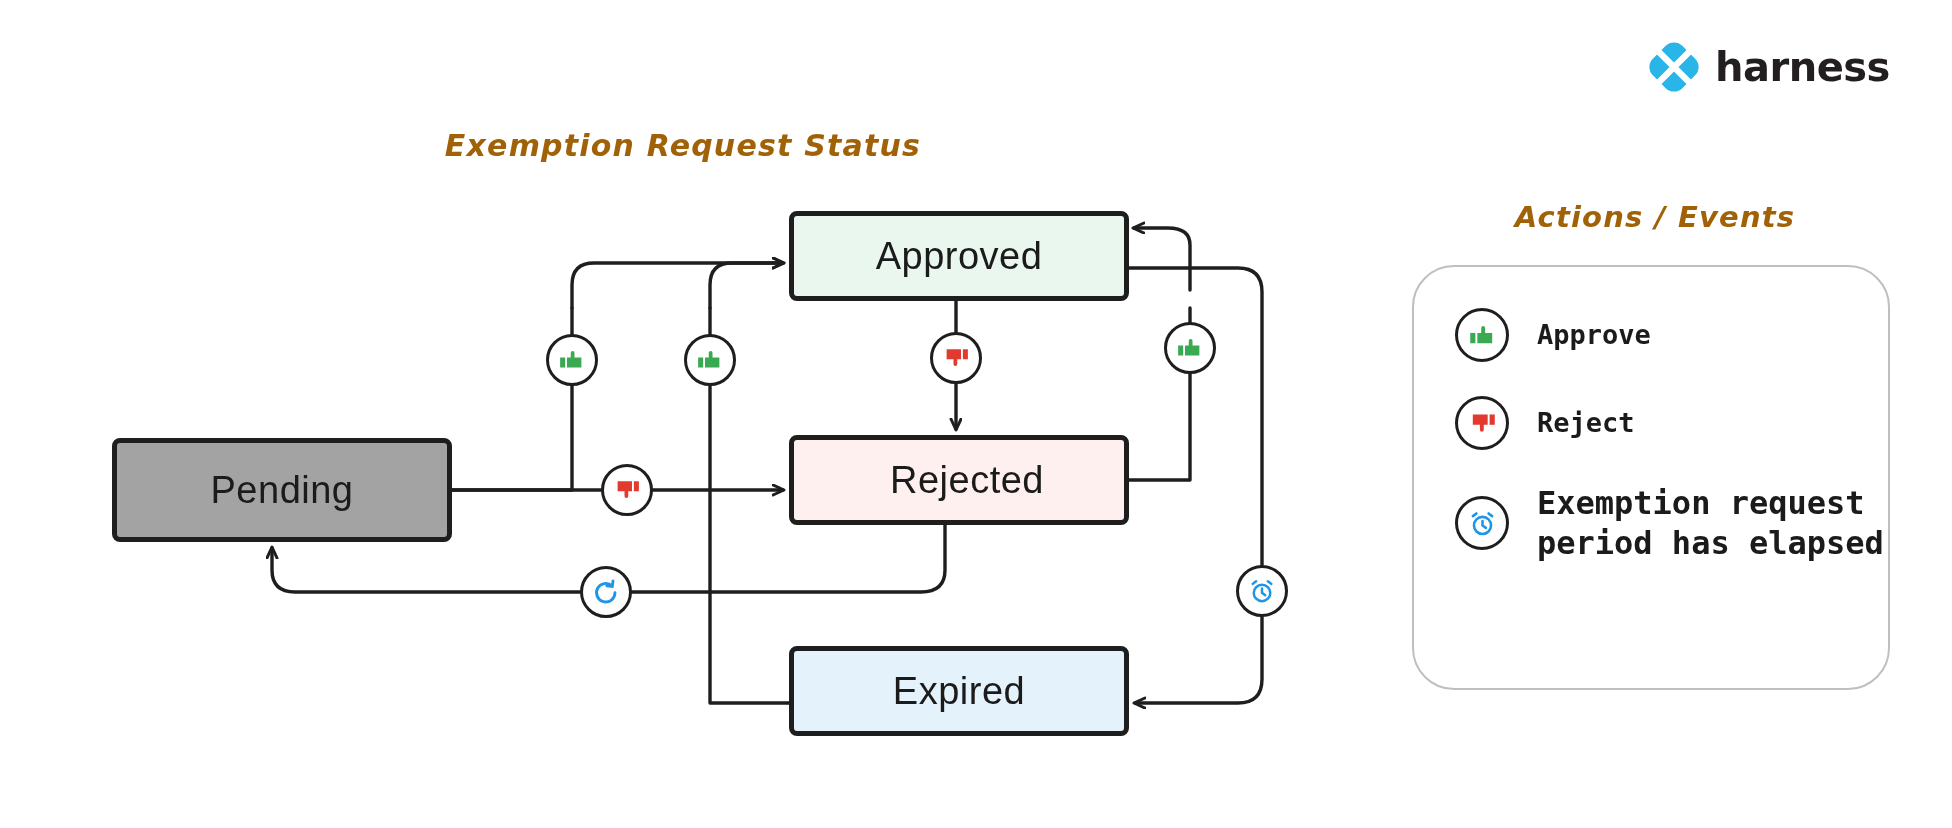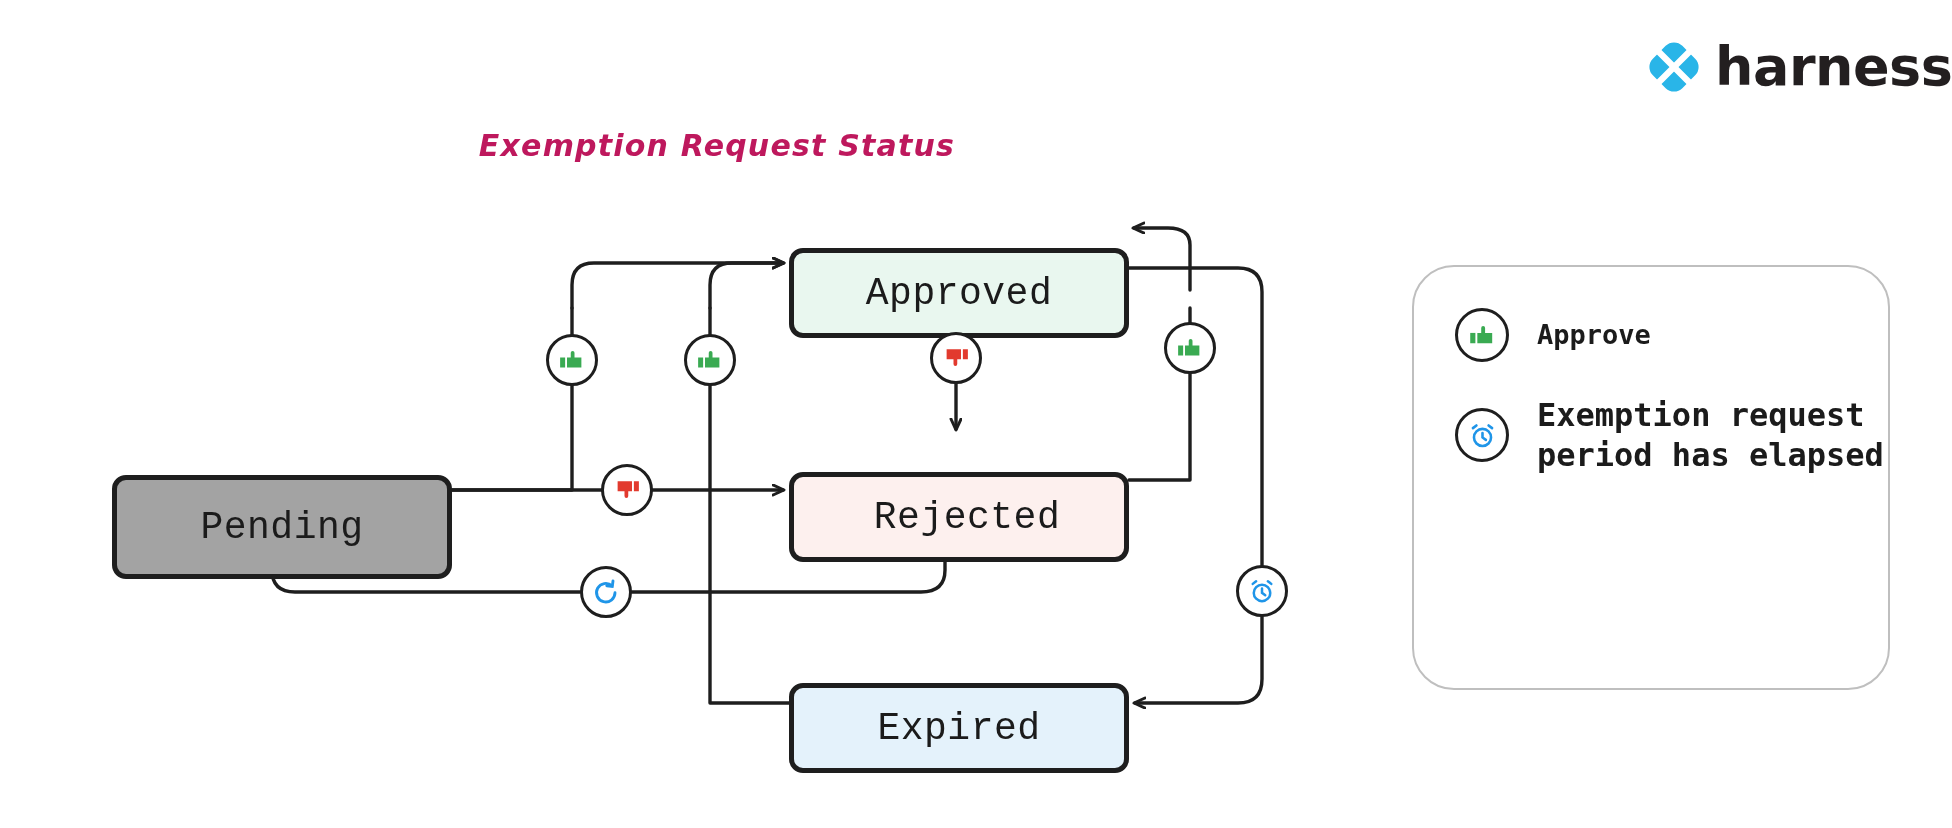--- a/index.html
+++ b/index.html
@@ -26,65 +26,63 @@
   #brand {
     left: 1645px;
     top: 38px;
     display: flex;
     align-items: center;
     gap: 12px;
   }
   #brand .mark { width: 58px; height: 58px; display: block; }
   #brand .wordmark {
     font-family: "DejaVu Sans", sans-serif;
-    font-size: 54px;
+    font-size: 40px;
     font-weight: 700;
     letter-spacing: -0.5px;
     color: #231f20;
     line-height: 1;
   }
 
   
   .hand {
     font-family: "DejaVu Sans", sans-serif;
     font-weight: 700;
     font-style: italic;
-    color: #be185d;
+    color: #a16207;
     letter-spacing: 1.2px;
     white-space: nowrap;
-    margin-left: 34px;
   }
   #diagram-title {
     left: 0;
     top: 128px;
     width: 1366px;
     text-align: center;
     font-size: 30px;
   }
   #legend-title {
     left: 1420px;
     top: 200px;
     width: 470px;
     text-align: center;
     font-size: 29px;
   }
 
   
   .node {
     box-sizing: border-box;
     border: 5px solid #1e1e1e;
-    border-radius: 14px;
+    border-radius: 8px;
     display: flex;
     align-items: center;
     justify-content: center;
-    font-family: Liberation Mono, monospace;
+    font-family: Liberation Sans, sans-serif;
     font-size: 38px;
     color: #1b1b1b;
     letter-spacing: 0.5px;
-    margin-top: 37px;
   }
   #node-pending  { left: 112px;  top: 438px; width: 340px; height: 104px; background: #a3a3a3; }
   #node-approved { left: 789px;  top: 211px; width: 340px; height: 90px;  background: #e9f7ef; }
   #node-rejected { left: 789px;  top: 435px; width: 340px; height: 90px;  background: #fdf0ee; padding-left: 16px; }
   #node-expired  { left: 789px;  top: 646px; width: 340px; height: 90px;  background: #e4f2fb; }
 
   
   .badge {
     box-sizing: border-box;
     width: 52px; height: 52px;
@@ -161,20 +159,21 @@
       <rect x="9" y="9" width="46" height="46" rx="13" ry="13" transform="rotate(45 32 32)" fill="#29B5E8"></rect>
       <g fill="#ffffff">
         <rect x="28.6" y="6" width="7" height="52" rx="1" transform="rotate(45 32 32)"></rect>
         <rect x="28.6" y="6" width="7" height="52" rx="1" transform="rotate(135 32 32)"></rect>
       </g>
     </svg>
     <div class="wordmark">harness</div>
   </div>
 
   <div id="diagram-title" class="abs hand">Exemption Request Status</div>
+  <div id="legend-title" class="abs hand">Actions / Events</div>
 
   <svg class="edges" viewBox="0 0 1952 828">
     <defs>
       <marker id="ah" markerWidth="16" markerHeight="16" refX="11" refY="6" orient="auto" markerUnits="userSpaceOnUse">
         <path d="M1 1 L12 6 L1 11" fill="none" stroke="#1e1e1e" stroke-width="3" stroke-linecap="round" stroke-linejoin="round"></path>
       </marker>
     </defs>
     <g fill="none" stroke="#1e1e1e" stroke-width="3.4" stroke-linecap="round" stroke-linejoin="round">
 
       <path d="M452 490 L783 490" marker-end="url(#ah)"></path>
@@ -261,20 +260,29 @@
     <div class="legend-row">
       <div class="legend-badge">
         <svg width="31" height="31" viewBox="0 0 24 24">
           <rect x="2.5" y="10" width="4" height="8" fill="#3aaa52"></rect>
           <path d="M8 18 L8 10 L11 10 L11 6.2 a1.5 1.5 0 0 1 3 0 L14 10 L19.5 10 L19.5 18 Z" fill="#3aaa52"></path>
         </svg>
       </div>
       <div class="legend-label">Approve</div>
     </div>
 
+    <div class="legend-row">
+      <div class="legend-badge">
+        <svg width="31" height="31" viewBox="0 0 24 24">
+          <rect x="17.5" y="5" width="4" height="8" fill="#e23a2e"></rect>
+          <path d="M16 5 L16 13 L13 13 L13 16.8 a1.5 1.5 0 0 1 -3 0 L10 13 L4.5 13 L4.5 5 Z" fill="#e23a2e"></path>
+        </svg>
+      </div>
+      <div class="legend-label">Reject</div>
+    </div>
 
 
     <div class="legend-row wide">
       <div class="legend-badge">
         <svg width="31" height="31" viewBox="0 0 24 24" fill="none" stroke="#1f95e8" stroke-width="2" stroke-linecap="round">
           <circle cx="12" cy="13.5" r="6.6"></circle>
           <path d="M12 10 L12 13.5 L14.6 15.4"></path>
           <path d="M4.6 6.3 L7.3 4.2"></path>
           <path d="M19.4 6.3 L16.7 4.2"></path>
         </svg>

